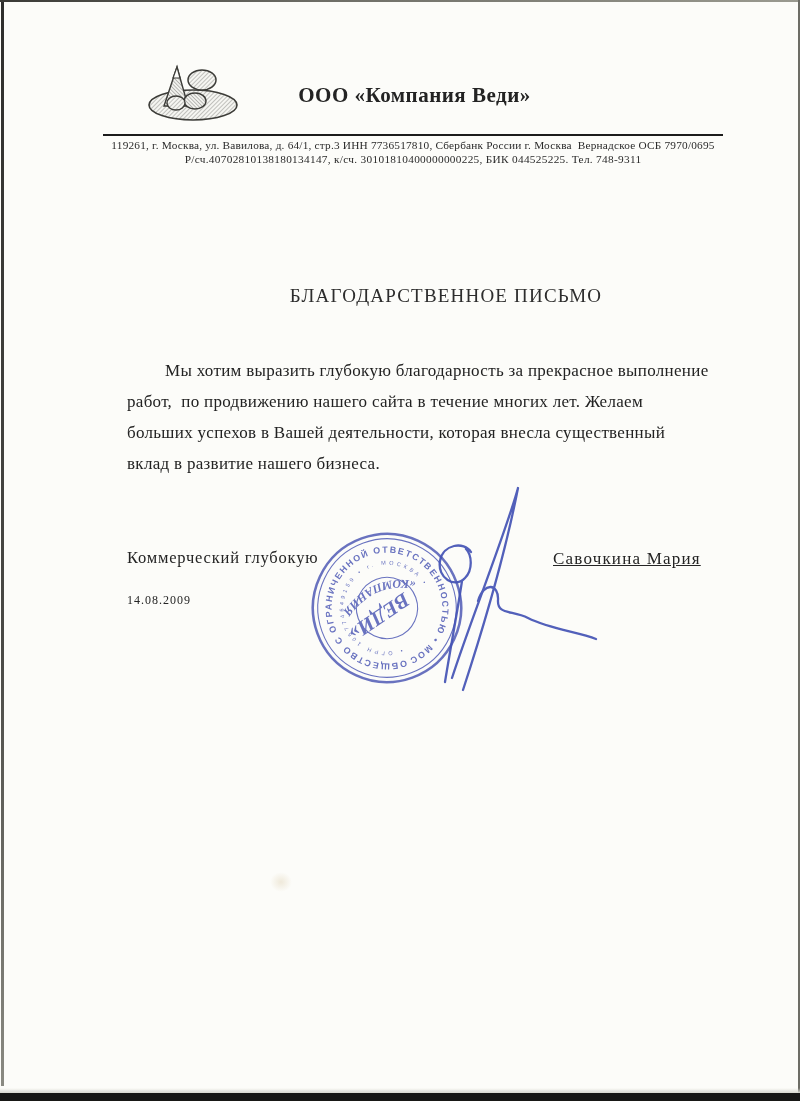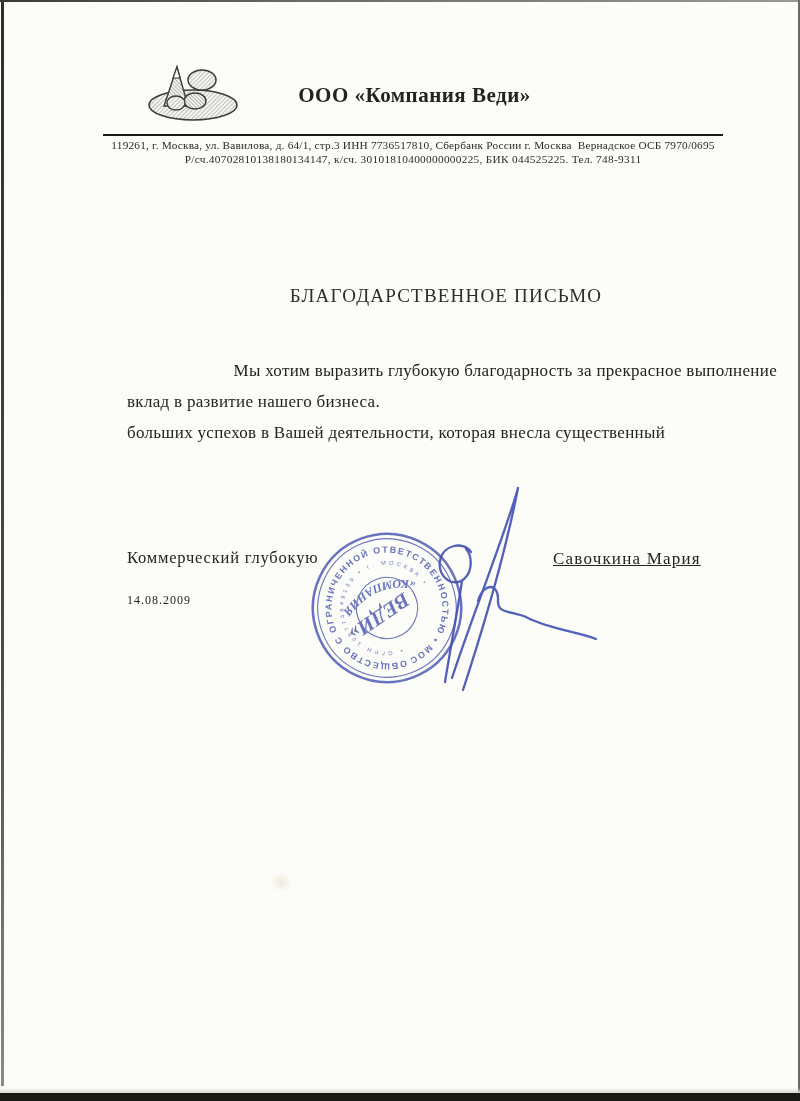--- a/index.html
+++ b/index.html
@@ -35,21 +35,21 @@
   
   .letter-title{
     position:absolute;left:0;top:285px;width:800px;text-align:center;
     padding-left:92px;box-sizing:border-box;
     font-size:19px;letter-spacing:1.2px;color:#2d2d2d;
   }
 
   
   .letter-body{position:absolute;left:127px;top:355px;width:650px;font-size:17px;line-height:31px;letter-spacing:.3px;color:#222;}
   .letter-body .line{white-space:nowrap;}
-  .letter-body .line.first{text-indent:38px;text-align:right;}
+  .letter-body .line.first{text-indent:38px;}
 
   
   .signer-role{position:absolute;left:127px;top:548px;font-size:16.5px;letter-spacing:.8px;color:#242424;}
   .signer-name{position:absolute;left:553px;top:549px;font-size:17px;letter-spacing:1.2px;color:#242424;text-decoration:underline;}
   .letter-date{position:absolute;left:127px;top:593px;font-size:12px;letter-spacing:1px;color:#242424;}
 
   .stamp-wrap{position:absolute;left:308px;top:529px;width:158px;height:158px;opacity:.88;}
   .sig-wrap{position:absolute;left:300px;top:460px;width:320px;height:250px;opacity:.92;}
 </style>
 </head>
@@ -89,22 +89,23 @@
 <div class="rule"></div>
 <div class="address">
   <div class="l1">119261, г. Москва, ул. Вавилова, д. 64/1, стр.3 ИНН 7736517810, Сбербанк России г. Москва&nbsp; Вернадское ОСБ 7970/0695</div>
   <div class="l2">Р/сч.40702810138180134147, к/сч. 30101810400000000225, БИК 044525225. Тел. 748-9311</div>
 </div>
 
 <div class="letter-title">БЛАГОДАРСТВЕННОЕ ПИСЬМО</div>
 
 <div class="letter-body">
   <div class="line first">Мы хотим выразить глубокую благодарность за прекрасное выполнение</div>
+  <div class="line">работ,&nbsp; по продвижению нашего сайта в течение многих лет. Желаем</div>
+  <div class="line">больших успехов в Вашей деятельности, которая внесла существенный</div>
   <div class="line">вклад в развитие нашего бизнеса.</div>
-  <div class="line">больших успехов в Вашей деятельности, которая внесла существенный</div>
 </div>
 
 <div class="signer-role">Коммерческий глубокую</div>
 <div class="signer-name">Савочкина Мария</div>
 <div class="letter-date">14.08.2009</div>
 
 <svg class="stamp-wrap" viewBox="0 0 160 160" aria-hidden="true">
   <defs>
     <path id="ringPath" d="M80,24 a56,56 0 1,1 -0.01,0 Z" fill="none"></path>
     <path id="numPath" d="M80,36 a44,44 0 1,1 -0.01,0 Z" fill="none"></path>

